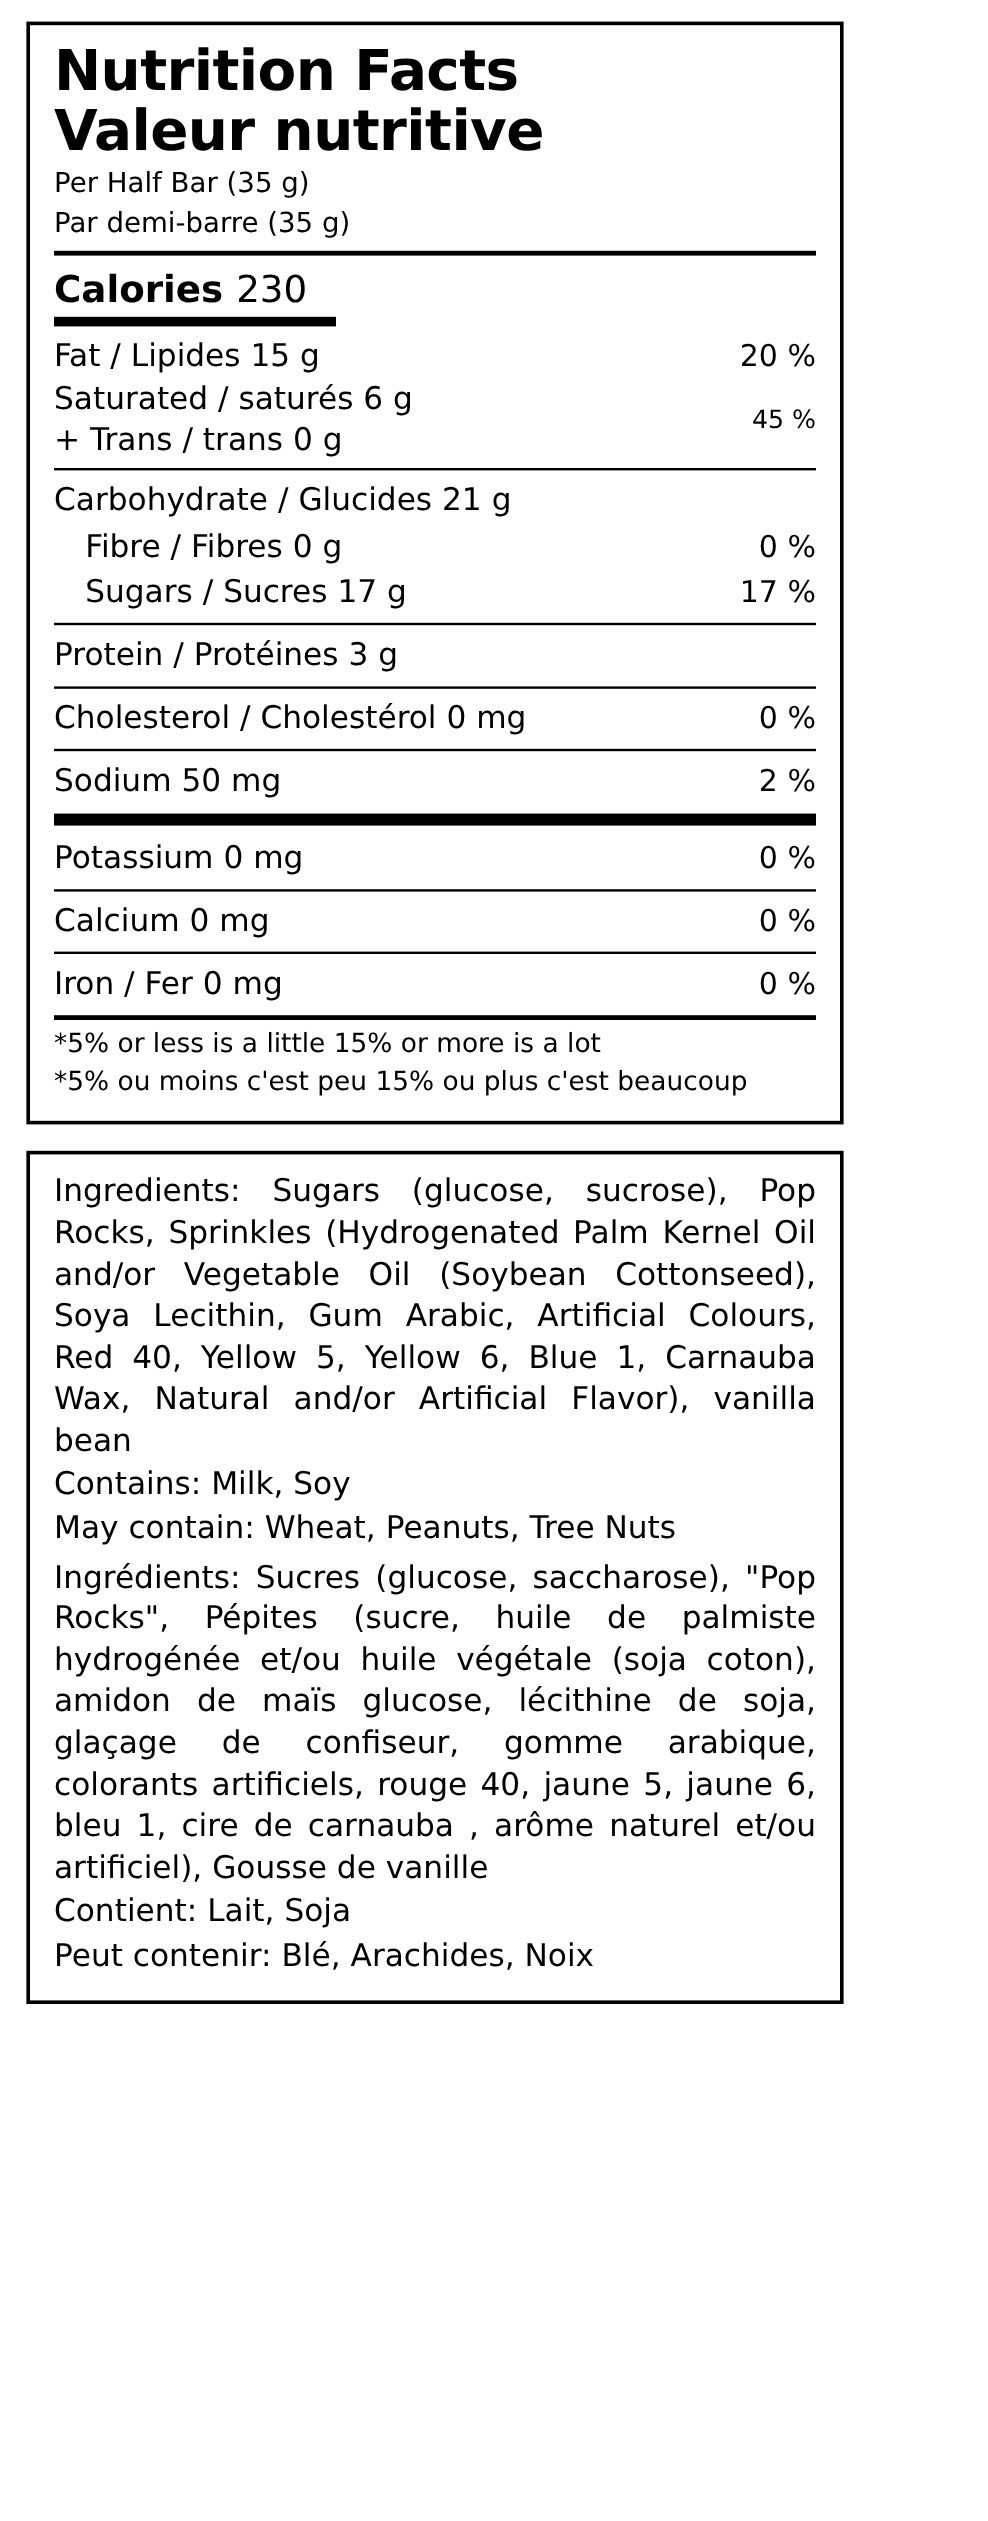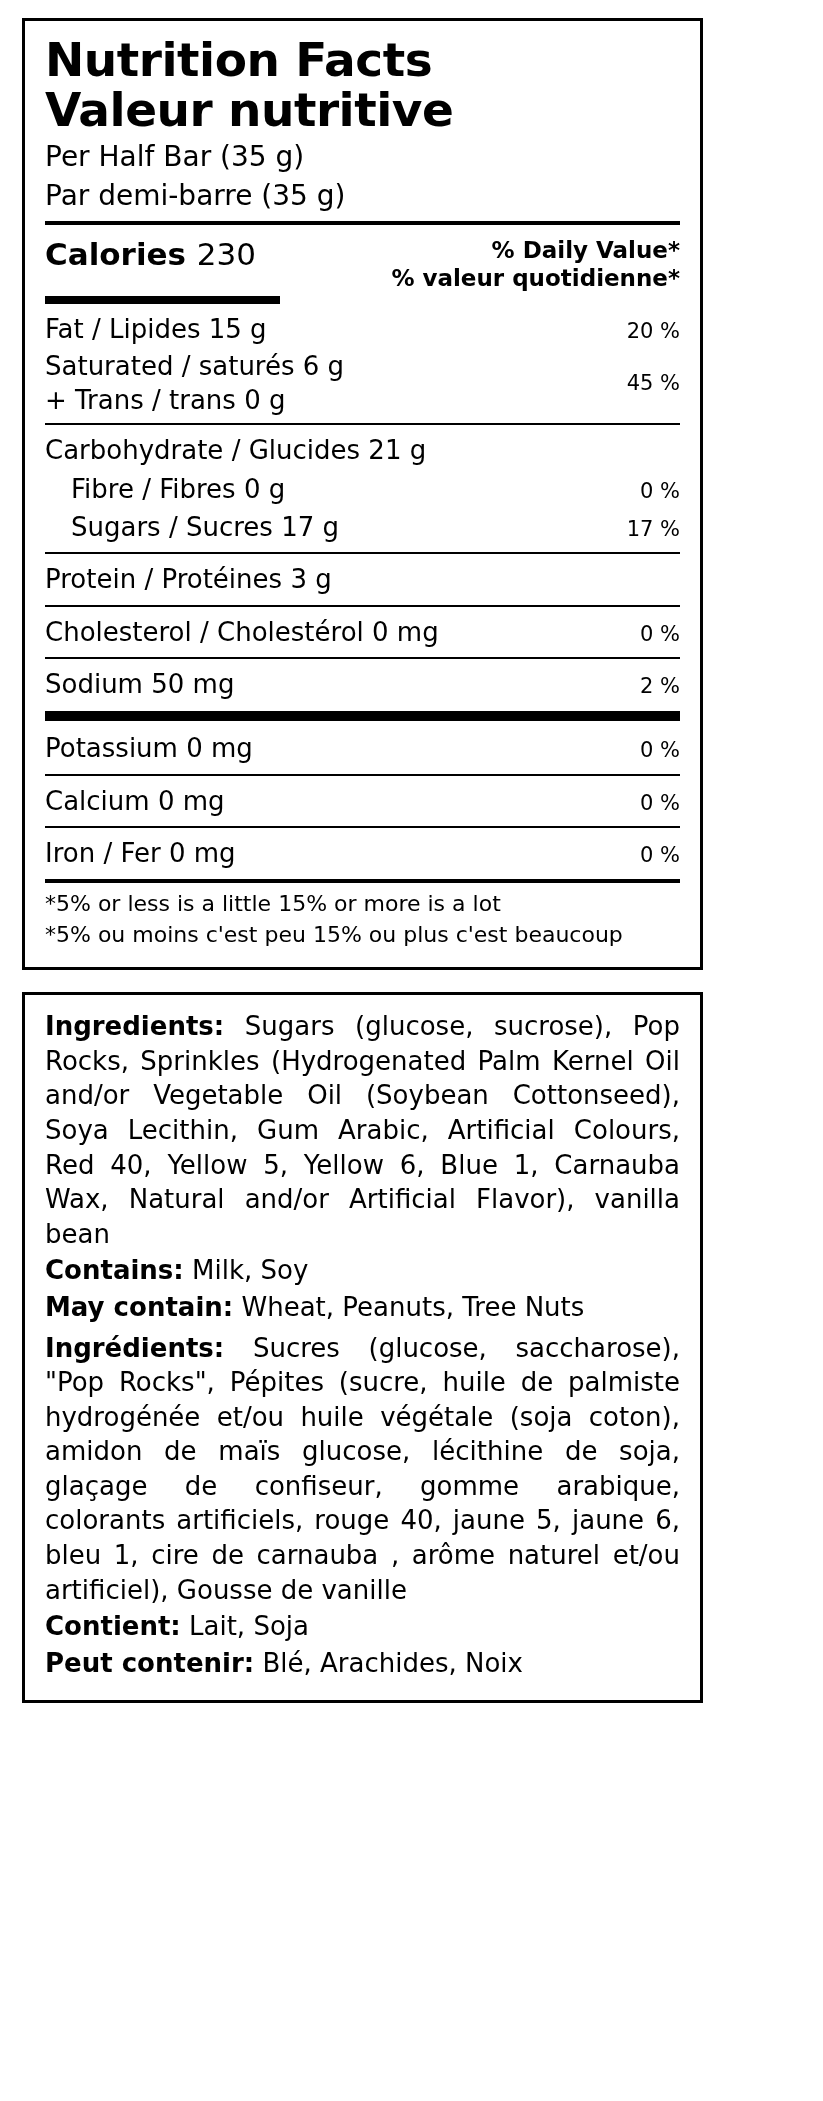--- a/index.html
+++ b/index.html
@@ -31,21 +31,21 @@
   }
 
   
   .nf-title {
     font-size: 47px;
     font-weight: 700;
     line-height: 1.06;
     letter-spacing: -0.5px;
   }
   .nf-serving {
-    font-size: 28px;
+    font-size: 23px;
     line-height: 1.28;
     margin-top: 4px;
   }
 
   
   .rule-thin { height: 2px; background: #000; margin: 6px 0; }
   .rule-med  { height: 4px; background: #000; margin: 7px 0; }
   .rule-thick{ height: 10px; background: #000; margin: 8px 0; }
   .rule-half {
     height: 8px;
@@ -80,21 +80,21 @@
   
   .row {
     display: flex;
     align-items: baseline;
     justify-content: space-between;
     font-size: 26px;
     line-height: 1.32;
     padding: 2px 0;
   }
   .row .name { }
-  .row .pct { white-space: nowrap; font-size: 21px; }
+  .row .pct { white-space: nowrap; font-size: 25px; }
   .b { font-weight: 400; }
   .indent { padding-left: 26px; }
 
   
   .group {
     display: flex;
     align-items: center;
     justify-content: space-between;
   }
   .group .lines { flex: 1; }
@@ -109,21 +109,21 @@
   }
 
   
   .ing-block {
     font-size: 26px;
     line-height: 1.33;
     text-align: justify;
     margin-bottom: 2px;
   }
   .ing-block.plain { text-align: left; }
-  .ing-label { font-weight: 700; }
+  .ing-label { font-weight: 400; }
   .ing-gap { height: 4px; }
 </style>
 </head>
 <body>
 
 <div class="page">
 
   <section class="panel">
 
     <div class="nf-title">Nutrition Facts</div>
@@ -131,24 +131,20 @@
 
     <div class="nf-serving">Per Half Bar (35 g)</div>
     <div class="nf-serving">Par demi-barre (35 g)</div>
 
     <div class="rule-med"></div>
 
     <div class="cal-row">
       <div class="cal-left">
         <span>Calories</span>
         <span class="cal-num">230</span>
-      </div>
-      <div class="dv-head">
-        <div>% Daily Value*</div>
-        <div>% valeur quotidienne*</div>
       </div>
     </div>
 
     <div class="rule-half"></div>
 
     <div class="row">
       <div class="name">
         <span class="b">Fat / Lipides</span>
         <span>15 g</span>
       </div>

